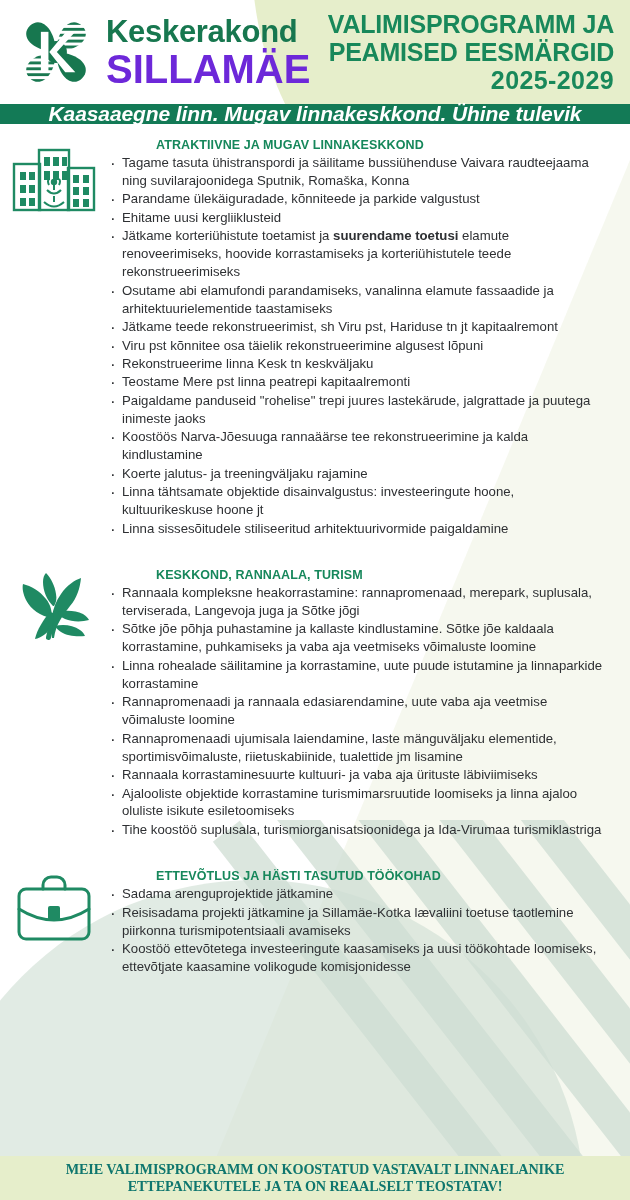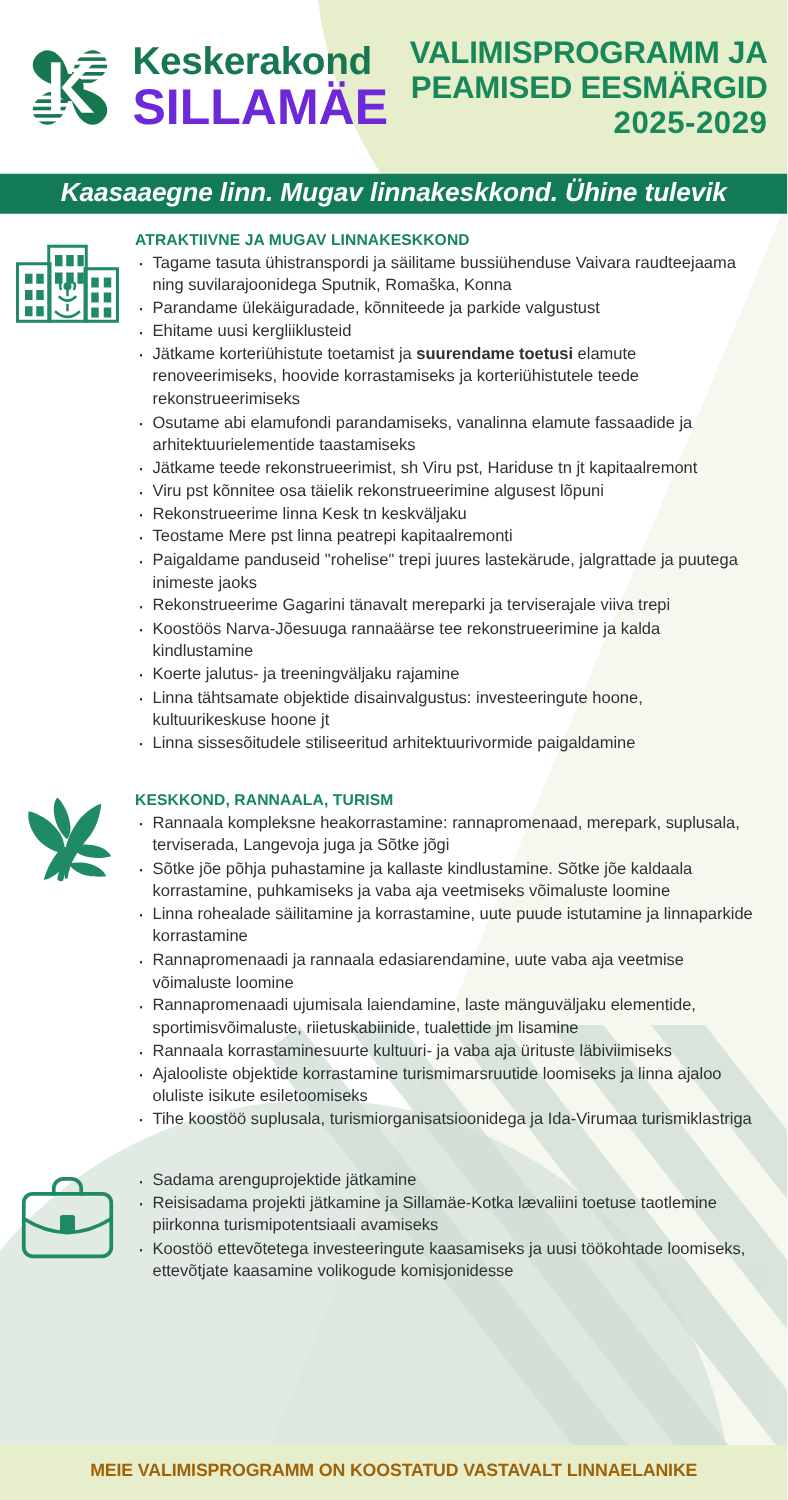--- a/index.html
+++ b/index.html
@@ -19,21 +19,21 @@
     overflow: hidden;
     background: #ffffff;
   }
 
   
   .bg-layer { position: absolute; inset: 0; overflow: hidden; pointer-events: none; }
 
   
   .header {
     position: relative;
-    height: 139px;
+    height: 104px;
     background: #ffffff;
     overflow: hidden;
   }
   .header-wash {
     position: absolute;
     top: -110px;
     left: 252px;
     width: 560px;
     height: 400px;
     background: #e6eecb;
@@ -83,21 +83,21 @@
     color: #18885a;
     font-weight: 800;
     line-height: 1.12;
   }
   .header-title .t1, .header-title .t2 { font-size: 25px; letter-spacing: -0.2px; }
   .header-title .t3 { font-size: 25px; letter-spacing: 0.4px; }
 
   
   .tagline {
     position: relative;
-    height: 32px;
+    height: 20px;
     background: #137a56;
     display: flex;
     align-items: center;
     justify-content: center;
     z-index: 4;
   }
   .tagline span {
     color: #ffffff;
     font-size: 21px;
     font-style: italic;
@@ -120,20 +120,21 @@
     padding-top: 4px;
   }
   .section-body { flex: 1; padding-right: 4px; }
 
   .section-head {
     color: #16875b;
     font-size: 12.5px;
     font-weight: 700;
     letter-spacing: 0.1px;
     margin-bottom: 2px;
+    margin-left: 48px;
   }
 
   ul.bullets { list-style: none; }
   ul.bullets li {
     position: relative;
     color: #2e3033;
     font-size: 13.2px;
     line-height: 1.36;
     padding-left: 14px;
     margin-bottom: 0.5px;
@@ -158,25 +159,26 @@
     height: 44px;
     background: #e6eecb;
     display: flex;
     flex-direction: column;
     align-items: center;
     justify-content: center;
     z-index: 6;
     text-align: center;
   }
   .footer div {
-    color: #a16207;
+    color: #0f766e;
     font-size: 14.2px;
     font-weight: 800;
     letter-spacing: -0.1px;
     line-height: 1.22;
+    font-family: Liberation Serif, serif;
   }
 </style>
 </head>
 <body>
 
 <div id="poster">
 
   <div class="bg-layer">
     <svg width="630" height="1200" viewBox="0 0 630 1200" xmlns="http://www.w3.org/2000/svg">
       <defs>
@@ -301,21 +303,20 @@
             <li>Tagame tasuta ühistranspordi ja säilitame bussiühenduse Vaivara raudteejaama ning suvilarajoonidega Sputnik, Romaška, Konna</li>
             <li>Parandame ülekäiguradade, kõnniteede ja parkide valgustust</li>
             <li>Ehitame uusi kergliiklusteid</li>
             <li>Jätkame korteriühistute toetamist ja <b>suurendame toetusi</b> elamute renoveerimiseks, hoovide korrastamiseks ja korteriühistutele teede rekonstrueerimiseks</li>
             <li>Osutame abi elamufondi parandamiseks, vanalinna elamute fassaadide ja arhitektuurielementide taastamiseks</li>
             <li>Jätkame teede rekonstrueerimist, sh Viru pst, Hariduse tn jt kapitaalremont</li>
             <li>Viru pst kõnnitee osa täielik rekonstrueerimine algusest lõpuni</li>
             <li>Rekonstrueerime linna Kesk tn keskväljaku</li>
             <li>Teostame Mere pst linna peatrepi kapitaalremonti</li>
             <li>Paigaldame panduseid "rohelise" trepi juures lastekärude, jalgrattade ja puutega inimeste jaoks</li>
-            <li>Rekonstrueerime Gagarini tänavalt mereparki ja terviserajale viiva trepi</li>
             <li>Koostöös Narva-Jõesuuga rannaäärse tee rekonstrueerimine ja kalda kindlustamine</li>
             <li>Koerte jalutus- ja treeningväljaku rajamine</li>
             <li>Linna tähtsamate objektide disainvalgustus: investeeringute hoone, kultuurikeskuse hoone jt</li>
             <li>Linna sissesõitudele stiliseeritud arhitektuurivormide paigaldamine</li>
           </ul>
       </div>
     </div>
 
     <div class="gap-after"></div>
 
@@ -355,27 +356,29 @@
         <span>
           <svg width="86" height="72" viewBox="0 0 86 72" xmlns="http://www.w3.org/2000/svg" fill="none" stroke="#1f8a63" stroke-width="3" stroke-linejoin="round" stroke-linecap="round">
             <path d="M32 16 v-4 a8 8 0 0 1 8 -8 h6 a8 8 0 0 1 8 8 v4"></path>
             <rect x="8" y="16" width="70" height="50" rx="7"></rect>
             <path d="M8 36 q35 22 70 0"></path>
             <rect x="37" y="33" width="12" height="14" rx="2" fill="#1f8a63" stroke="none"></rect>
           </svg>
         </span>
       </div>
       <div class="section-body">
+        <div class="section-head">ETTEVÕTLUS JA HÄSTI TASUTUD TÖÖKOHAD</div>
         <ul class="bullets">
             <li>Sadama arenguprojektide jätkamine</li>
             <li>Reisisadama projekti jätkamine ja Sillamäe-Kotka lævaliini toetuse taotlemine piirkonna turismipotentsiaali avamiseks</li>
             <li>Koostöö ettevõtetega investeeringute kaasamiseks ja uusi töökohtade loomiseks, ettevõtjate kaasamine volikogude komisjonidesse</li>
           </ul>
       </div>
     </div>
 
   </div>
 
   <div class="footer">
     <div>MEIE VALIMISPROGRAMM ON KOOSTATUD VASTAVALT LINNAELANIKE</div>
+    <div>ETTEPANEKUTELE JA TA ON REAALSELT TEOSTATAV!</div>
   </div>
 
 </div>
 
 </body></html>

